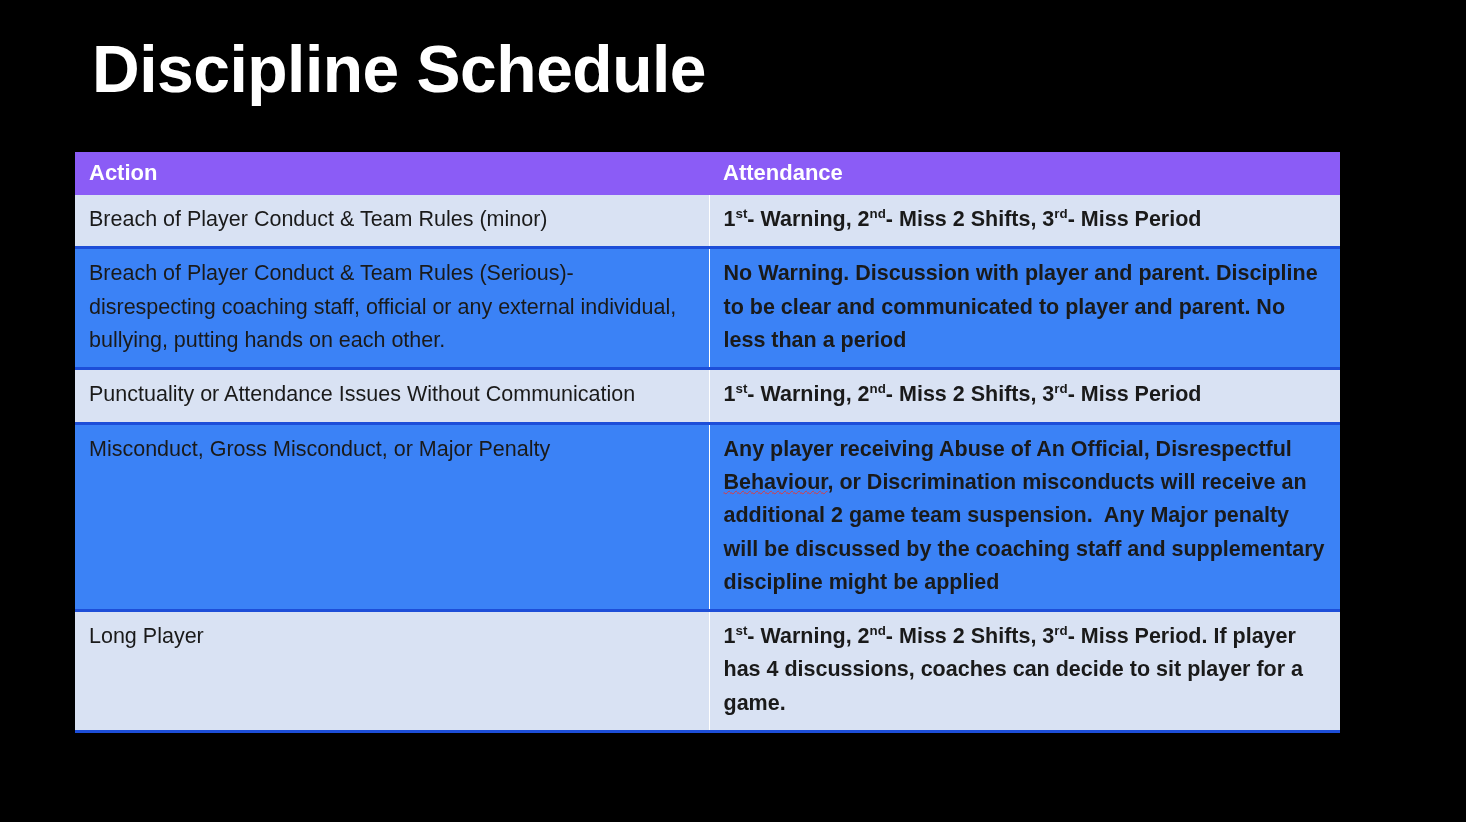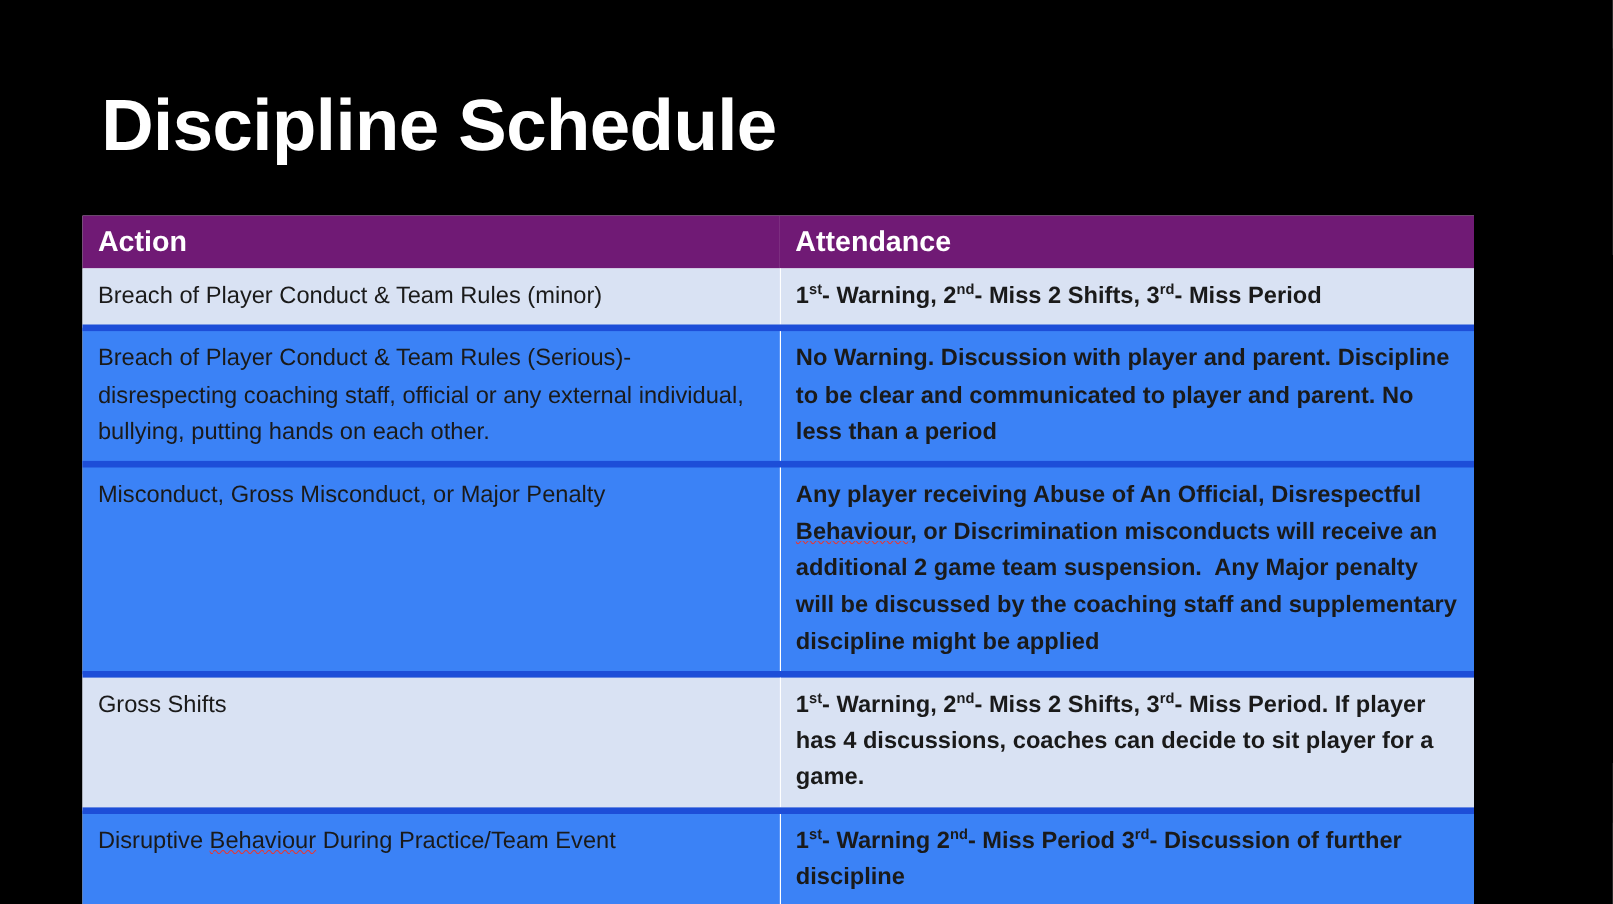--- a/index.html
+++ b/index.html
@@ -12,21 +12,20 @@
     height: 822px;
     font-family: "Liberation Sans", sans-serif;
     color: #ffffff;
     overflow: hidden;
   }
   .slide {
     position: relative;
     width: 1466px;
     height: 704px;
     background: #000000;
-    margin-top: 44px;
   }
   .slide-title {
     position: absolute;
     left: 92px;
     top: 34px;
     font-size: 66px;
     font-weight: bold;
     letter-spacing: -0.5px;
     color: #ffffff;
     line-height: 1.08;
@@ -40,36 +39,36 @@
   }
   table.disc {
     border-collapse: collapse;
     width: 100%;
     table-layout: fixed;
     background: #ffffff;
   }
   table.disc col.c1 { width: 634px; }
   table.disc col.c2 { width: 631px; }
   table.disc th {
-    background: #701a75;
+    background: #8b5cf6;
     color: #ffffff;
-    font-size: 26px;
+    font-size: 22px;
     font-weight: bold;
     text-align: left;
     padding: 8px 0 9px 14px;
     border: none;
     vertical-align: middle;
   }
   table.disc td {
     font-size: 21.5px;
     color: #1a1a1a;
     padding: 8px 14px 10px 14px;
     vertical-align: top;
     line-height: 1.55;
-    border-bottom: 6px solid #1d4ed8;
+    border-bottom: 3px solid #1d4ed8;
     border-right: 1px solid #ffffff;
   }
   table.disc tr.rowA td { background: #d9e2f3; }
   table.disc tr.rowB td { background: #3b82f6; }
   table.disc td:last-child { border-right: none; font-weight: bold; }
   sup {
     font-size: 0.62em;
     vertical-align: super;
     line-height: 0;
   }
@@ -105,33 +104,33 @@
         <tr class="rowA">
           <td><span>Breach of Player Conduct &amp; Team Rules (minor)</span></td>
           <td>1<sup>st</sup>- Warning, 2<sup>nd</sup>- Miss 2 Shifts, 3<sup>rd</sup>- Miss Period</td>
         </tr>
 
         <tr class="rowB">
           <td><span>Breach of Player Conduct &amp; Team Rules (Serious)- disrespecting coaching staff, official or any external individual, bullying, putting hands on each other.</span></td>
           <td><span>No Warning. Discussion with player and parent. Discipline to be clear and communicated to player and parent. No less than a period</span></td>
         </tr>
 
+        <tr class="rowA">
+          <td><span>Punctuality or Attendance Issues Without Communication</span></td>
+          <td>1<sup>st</sup>- Warning, 2<sup>nd</sup>- Miss 2 Shifts, 3<sup>rd</sup>- Miss Period</td>
+        </tr>
 
         <tr class="rowB">
           <td><span>Misconduct, Gross Misconduct, or Major Penalty</span></td>
           <td>Any player receiving Abuse of An Official, Disrespectful <span class="sp-err">Behaviour</span>, or Discrimination misconducts will receive an additional 2 game team suspension.&nbsp; Any Major penalty will be discussed by the coaching staff and supplementary discipline might be applied</td>
         </tr>
 
         <tr class="rowA">
-          <td><span>Gross Shifts</span></td>
+          <td><span>Long Player</span></td>
           <td>1<sup>st</sup>- Warning, 2<sup>nd</sup>- Miss 2 Shifts, 3<sup>rd</sup>- Miss Period. If player has 4 discussions, coaches can decide to sit player for a game.</td>
         </tr>
 
-        <tr class="rowB">
-          <td>Disruptive <span class="sp-err">Behaviour</span> During Practice/Team Event</td>
-          <td>1<sup>st</sup>- Warning 2<sup>nd</sup>- Miss Period 3<sup>rd</sup>- Discussion of further discipline</td>
-        </tr>
 
       </tbody>
     </table>
   </div>
 
 </div>
 
 </body></html>

